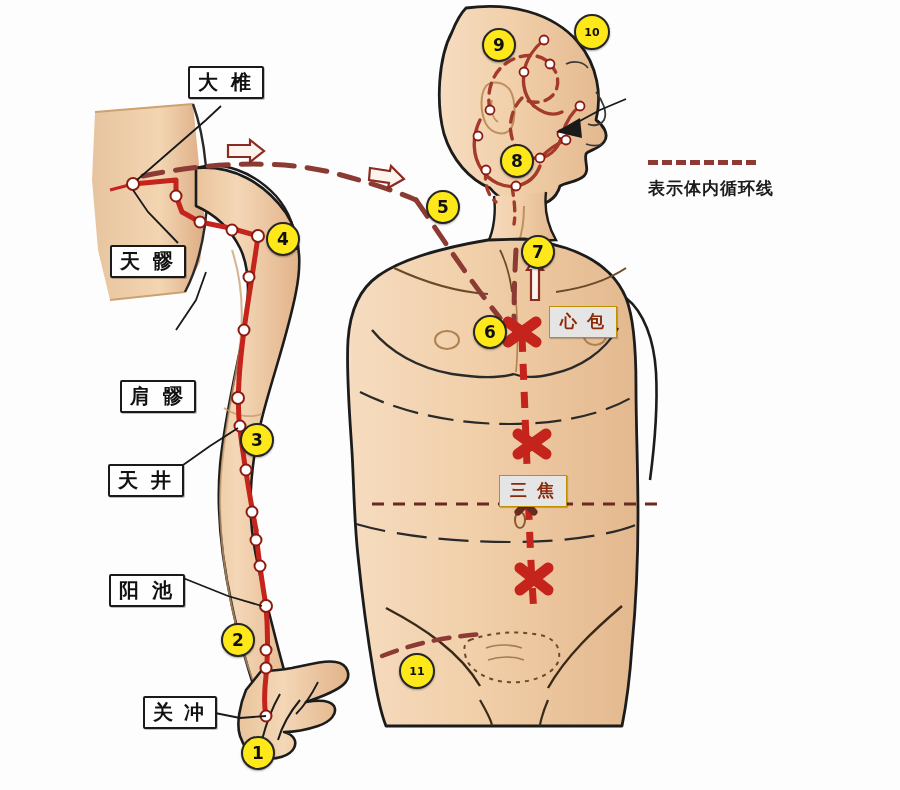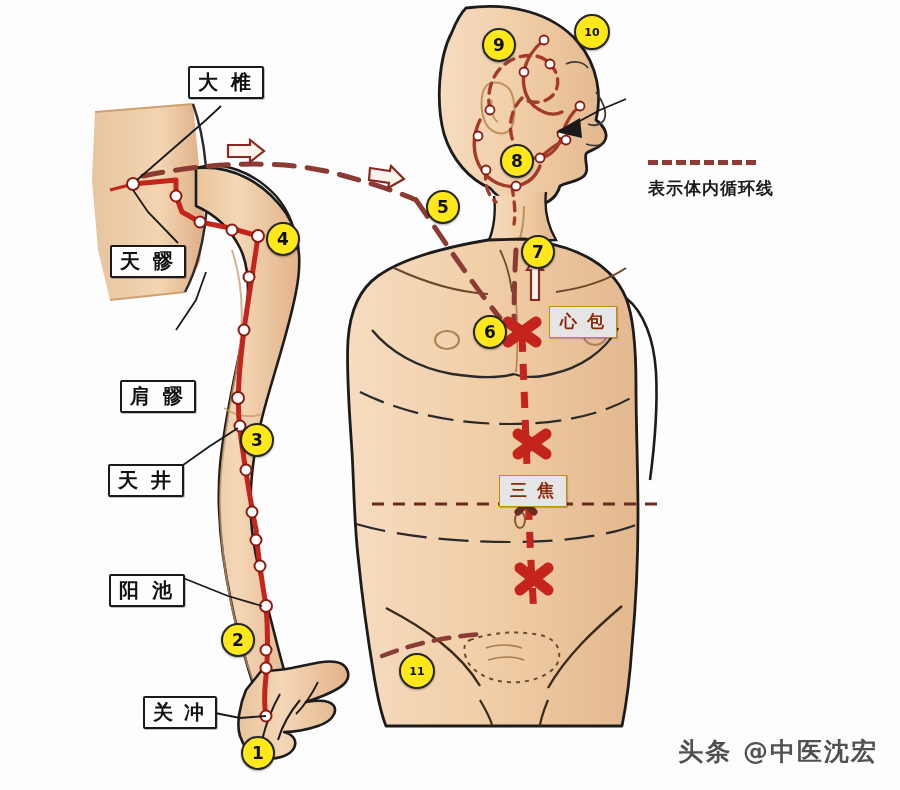--- a/index.html
+++ b/index.html
@@ -391,15 +391,14 @@
 
   <div class="organtag" style="left:549px;top:306px;">心 包</div>
   <div class="organtag" style="left:459px;top:475px;margin-left:40px;">三 焦</div>
 
   <div class="legend-block" style="left:648px;top:160px;font-family:Liberation Serif, serif;">
     <div class="legend-swatch dashswatch"></div>
     <div class="legend-text">表示体内循环线</div>
   </div>
 
 
-  <div id="watermark">头条 @中医沈宏</div>
 
 </div>
 
 </body></html>

